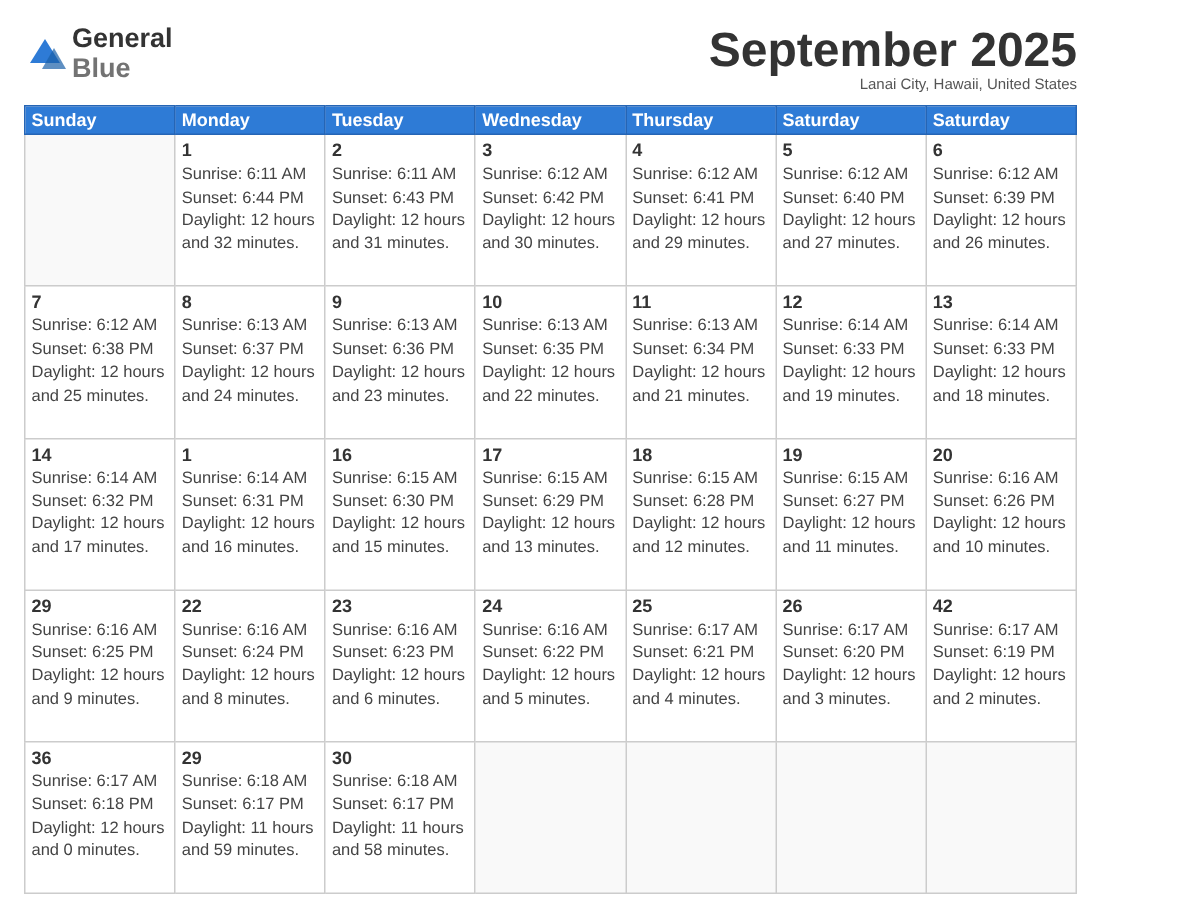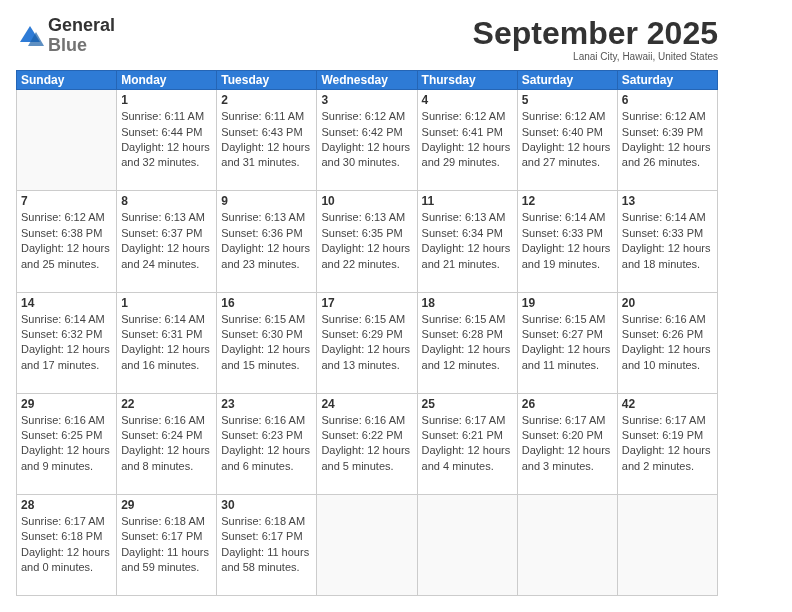--- a/index.html
+++ b/index.html
@@ -319,21 +319,21 @@
           <td>
             <span class="day-num">42</span>
             <div class="day-info" style="white-space: pre-line;">Sunrise: 6:17 AM
 Sunset: 6:19 PM
 Daylight: 12 hours
 and 2 minutes.</div>
           </td>
         </tr>
         <tr>
           <td>
-            <span class="day-num">28</span>
+            <span class="day-num">36</span>
             <div class="day-info" style="white-space: pre-line;">Sunrise: 6:17 AM
 Sunset: 6:18 PM
 Daylight: 12 hours
 and 0 minutes.</div>
           </td>
           <td>
             <span class="day-num">29</span>
             <div class="day-info" style="white-space: pre-line;">Sunrise: 6:18 AM
 Sunset: 6:17 PM
 Daylight: 11 hours

